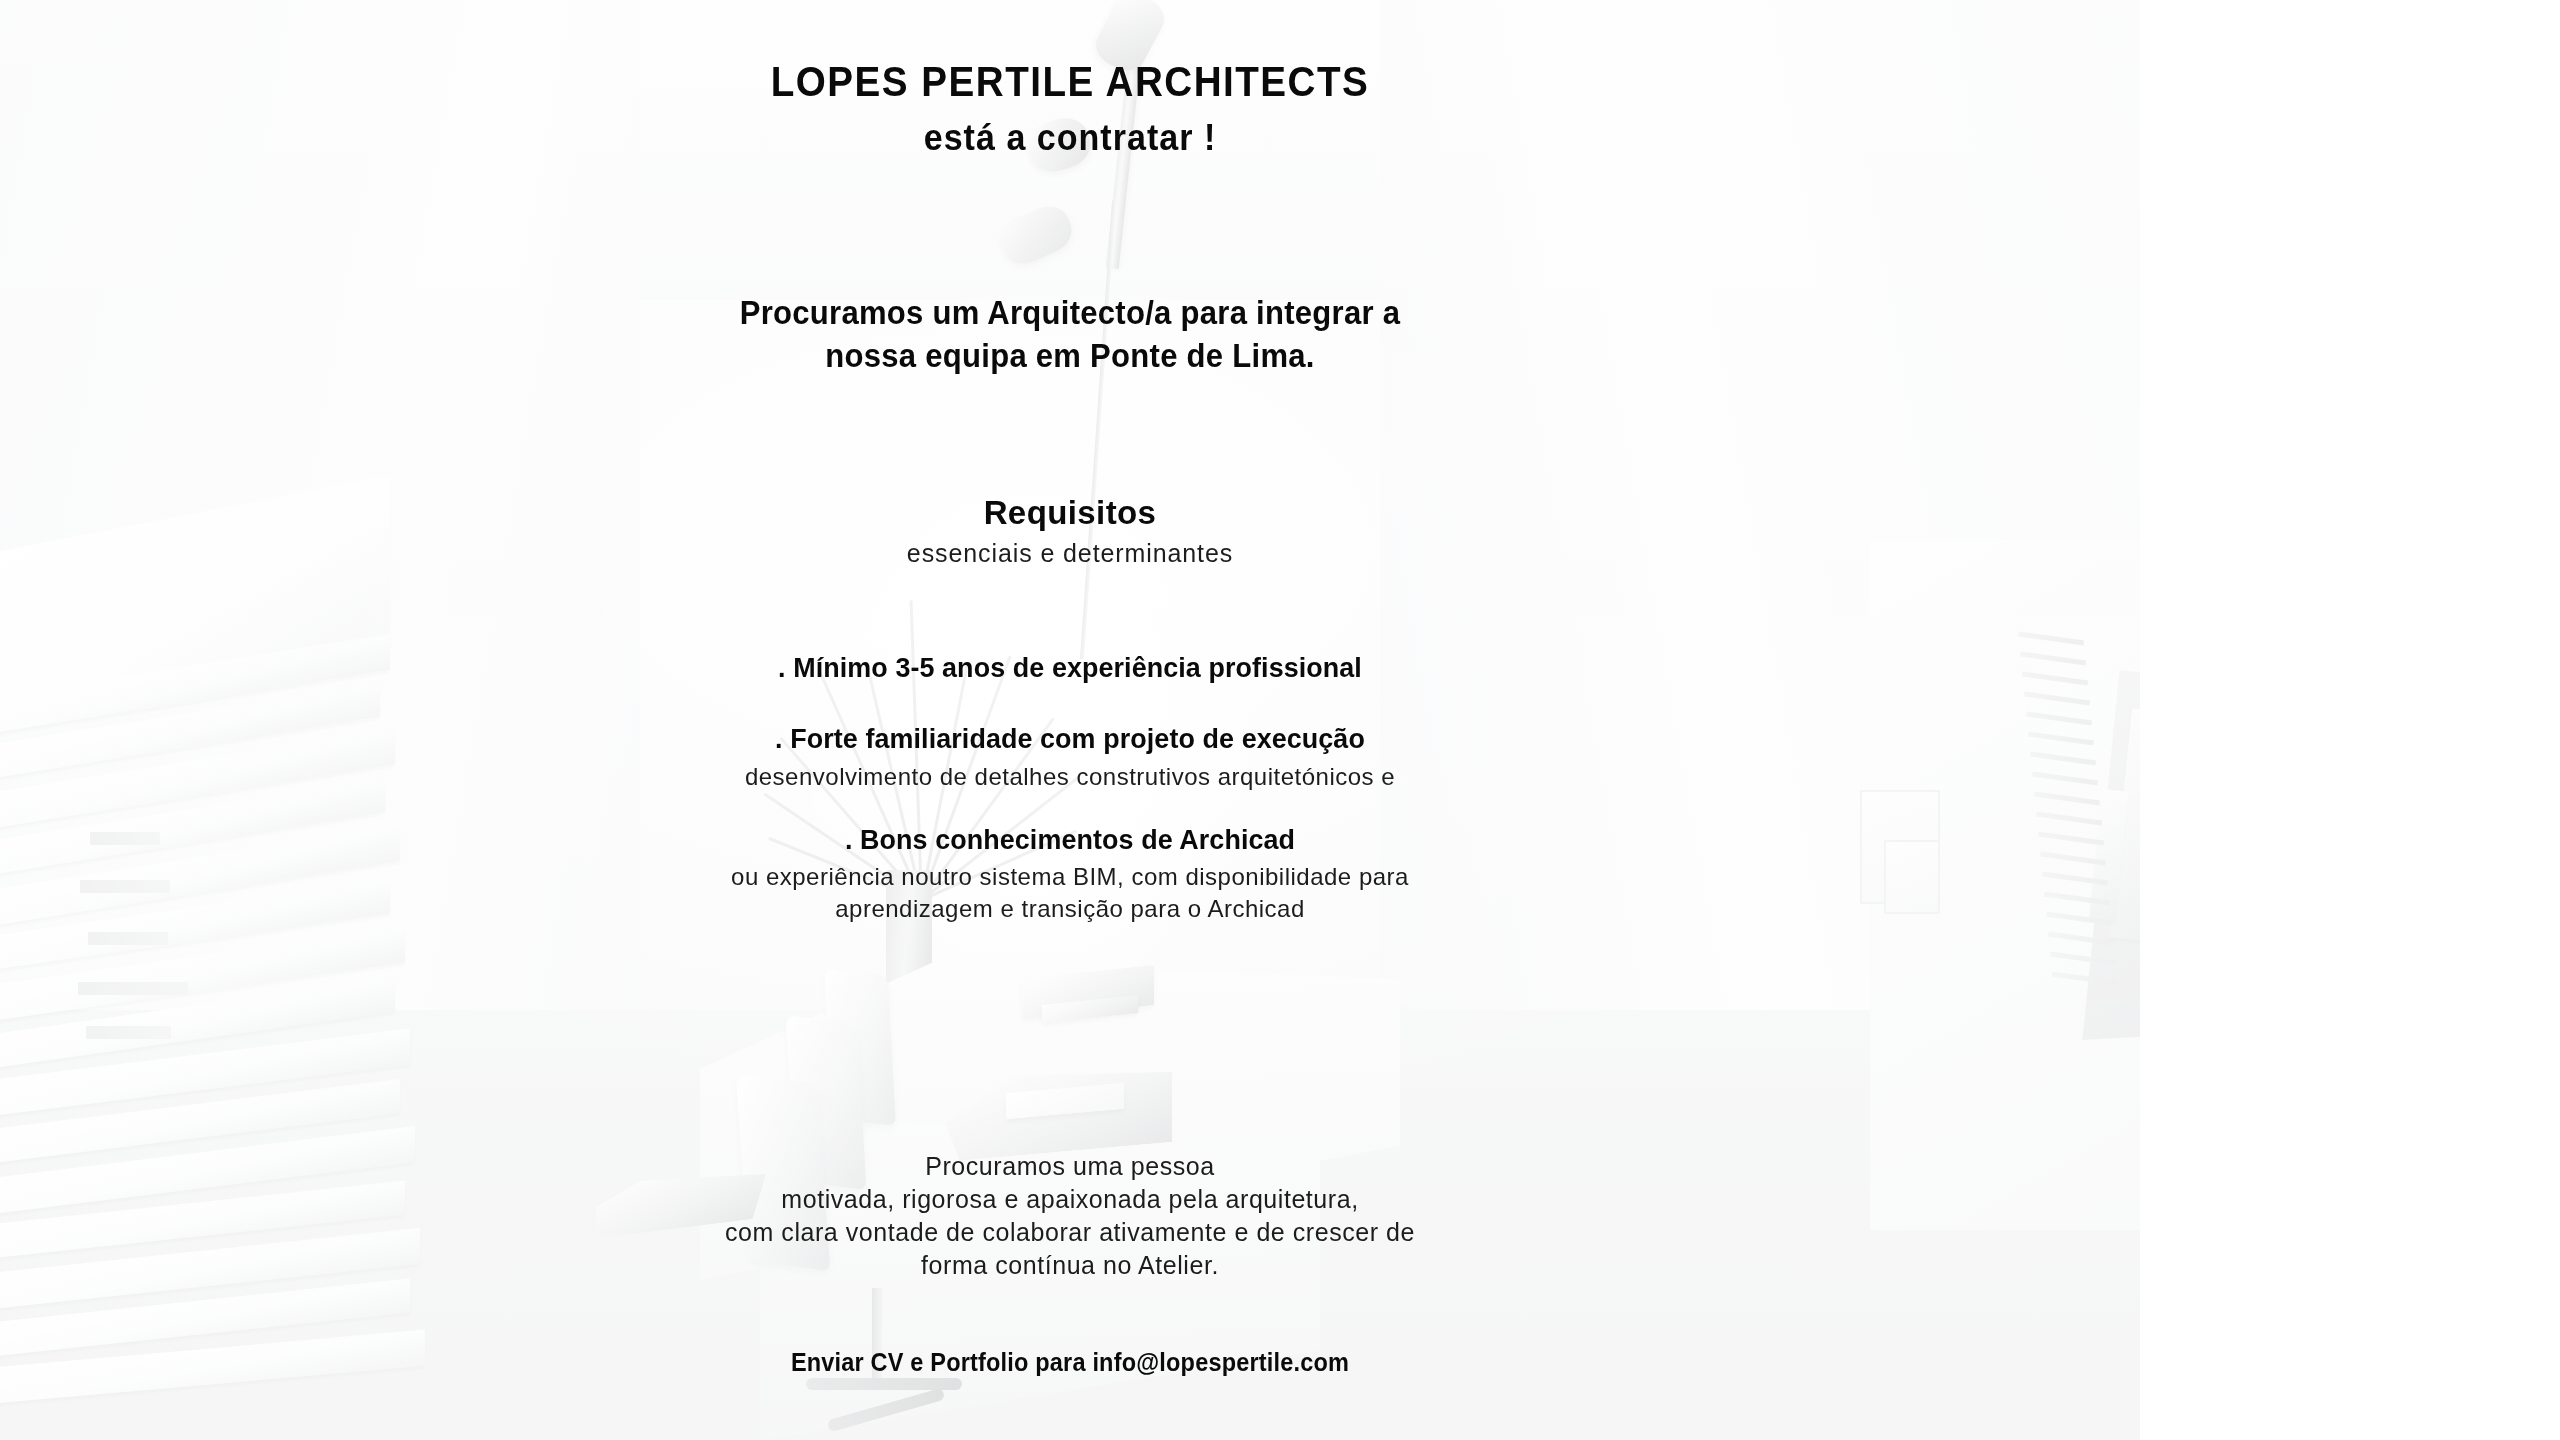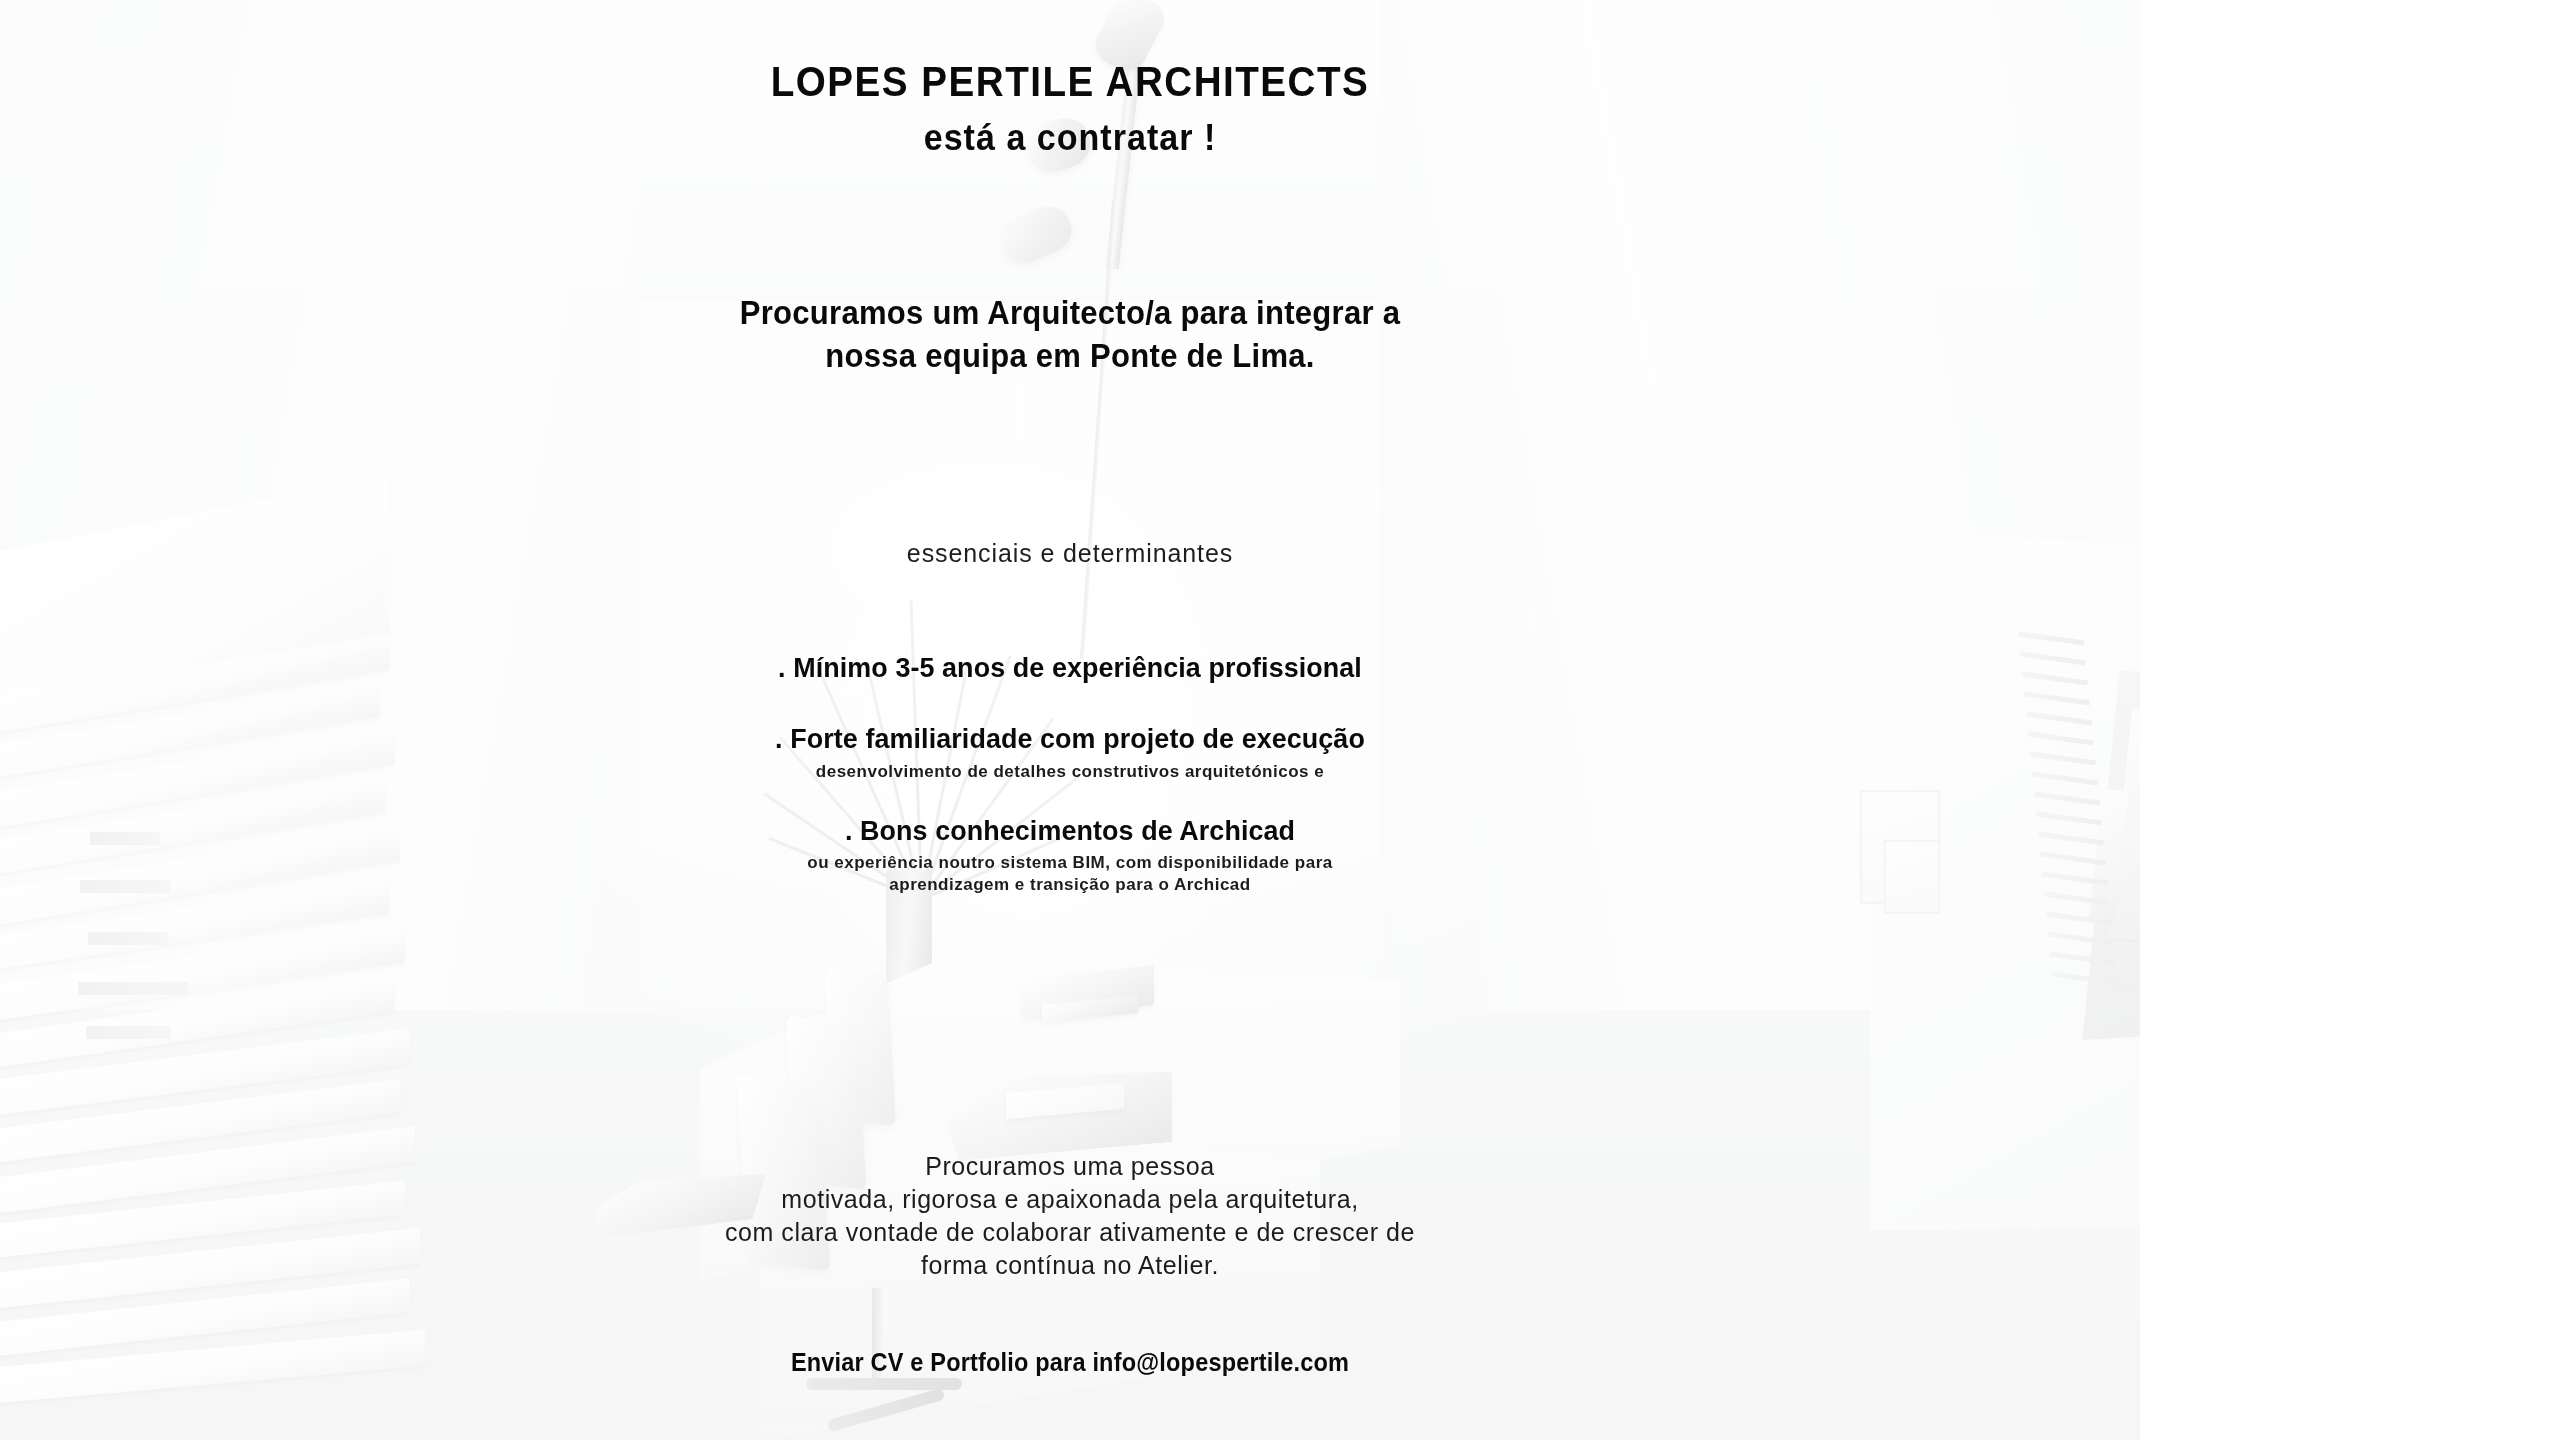--- a/index.html
+++ b/index.html
@@ -222,21 +222,21 @@
 
   .req-list { position: absolute; left: 0; right: 0; top: 648px; }
   .req-item { margin-bottom: 5px; }
   .req-title {
     font-size: 28px; font-weight: 700; letter-spacing: 0.1px;
     font-family: "Liberation Sans Narrow", "Liberation Sans", sans-serif;
     transform: scaleX(0.96);
     line-height: 1.42;
   }
   .req-desc {
-    font-size: 17px; font-weight: 700; line-height: 1.30;
+    font-size: 24px; font-weight: 400; line-height: 1.30;
     letter-spacing: 0.5px; color: #1c1c1c;
     padding-top: 2px;
   }
   .gap-a { height: 26px; }
   .gap-b { height: 23px; }
   .gap-c { height: 23px; }
 
   .t-closing {
     position: absolute; left: 0; right: 0; top: 1150px;
     font-size: 25px; font-weight: 400; line-height: 1.315;
@@ -368,20 +368,21 @@
   <div class="content">
 
     <div class="t-title">LOPES PERTILE ARCHITECTS</div>
     <div class="t-subtitle">está a contratar !</div>
 
     <div class="t-intro">
       <div>Procuramos um Arquitecto/a  para integrar a</div>
       <div>nossa equipa em Ponte de Lima.</div>
     </div>
 
+    <div class="t-req-head">Requisitos</div>
     <div class="t-req-sub">essenciais e determinantes</div>
 
     <div class="req-list">
 
       <div class="req-item">
         <div class="req-title">. Mínimo 3-5 anos de experiência profissional</div>
       </div>
       <div class="gap-a"></div>
 
       <div class="req-item">

